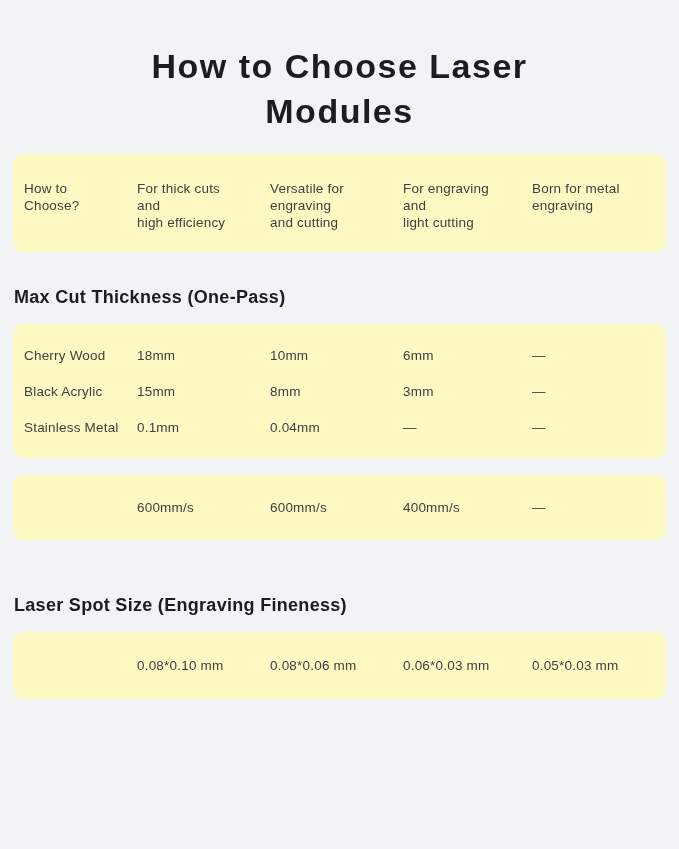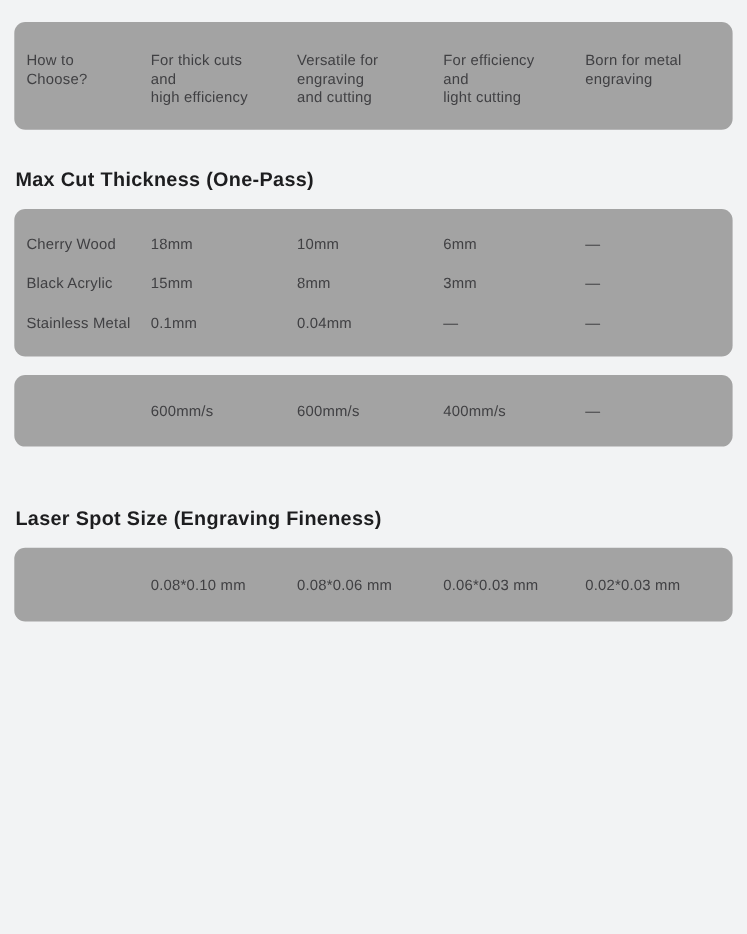--- a/index.html
+++ b/index.html
@@ -35,21 +35,21 @@
     height: 19px;
   }
   .col-head {
     font-size: 13.5px;
     font-weight: 700;
     letter-spacing: 0.4px;
     color: #1d1d1f;
   }
   .card {
     margin: 0 13px;
-    background: #a3a3a3;
+    background: #fef9c3;
     border-radius: 10px;
   }
   .card .grid { padding-left: 11px; }
   .cell {
     font-size: 13.5px;
     line-height: 17px;
     letter-spacing: 0.2px;
     color: #404043;
     white-space: pre-line;
     padding-right: 8px;
@@ -72,33 +72,35 @@
   .speed-card { margin-top: 17px; height: 65px; }
   .speed-card .grid { height: 65px; align-items: center; }
   .spot-card { margin-top: 17px; height: 67px; }
   .spot-card .grid { height: 67px; align-items: center; }
 </style>
 </head>
 <body>
 
 <div class="page">
 
+  <h1 class="title">How to Choose Laser
+Modules</h1>
 
 
   <div class="card intro-card">
     <div class="grid">
       <div class="cell">How to
 Choose?</div>
       <div class="cell">For thick cuts
 and
 high efficiency</div>
       <div class="cell">Versatile for
 engraving
 and cutting</div>
-      <div class="cell">For efficiency
+      <div class="cell">For engraving
 and
 light cutting</div>
       <div class="cell">Born for metal
 engraving</div>
     </div>
   </div>
 
   <h2 class="section-heading heading-thickness">Max Cut Thickness (One-Pass)</h2>
 
   <div class="card thickness-card">
@@ -137,17 +139,17 @@
   </div>
 
   <h2 class="section-heading heading-spot">Laser Spot Size (Engraving Fineness)</h2>
 
   <div class="card spot-card">
     <div class="grid">
       <div class="cell"></div>
       <div class="cell">0.08*0.10 mm</div>
       <div class="cell">0.08*0.06 mm</div>
       <div class="cell">0.06*0.03 mm</div>
-      <div class="cell">0.02*0.03 mm</div>
+      <div class="cell">0.05*0.03 mm</div>
     </div>
   </div>
 
 </div>
 
 </body></html>

